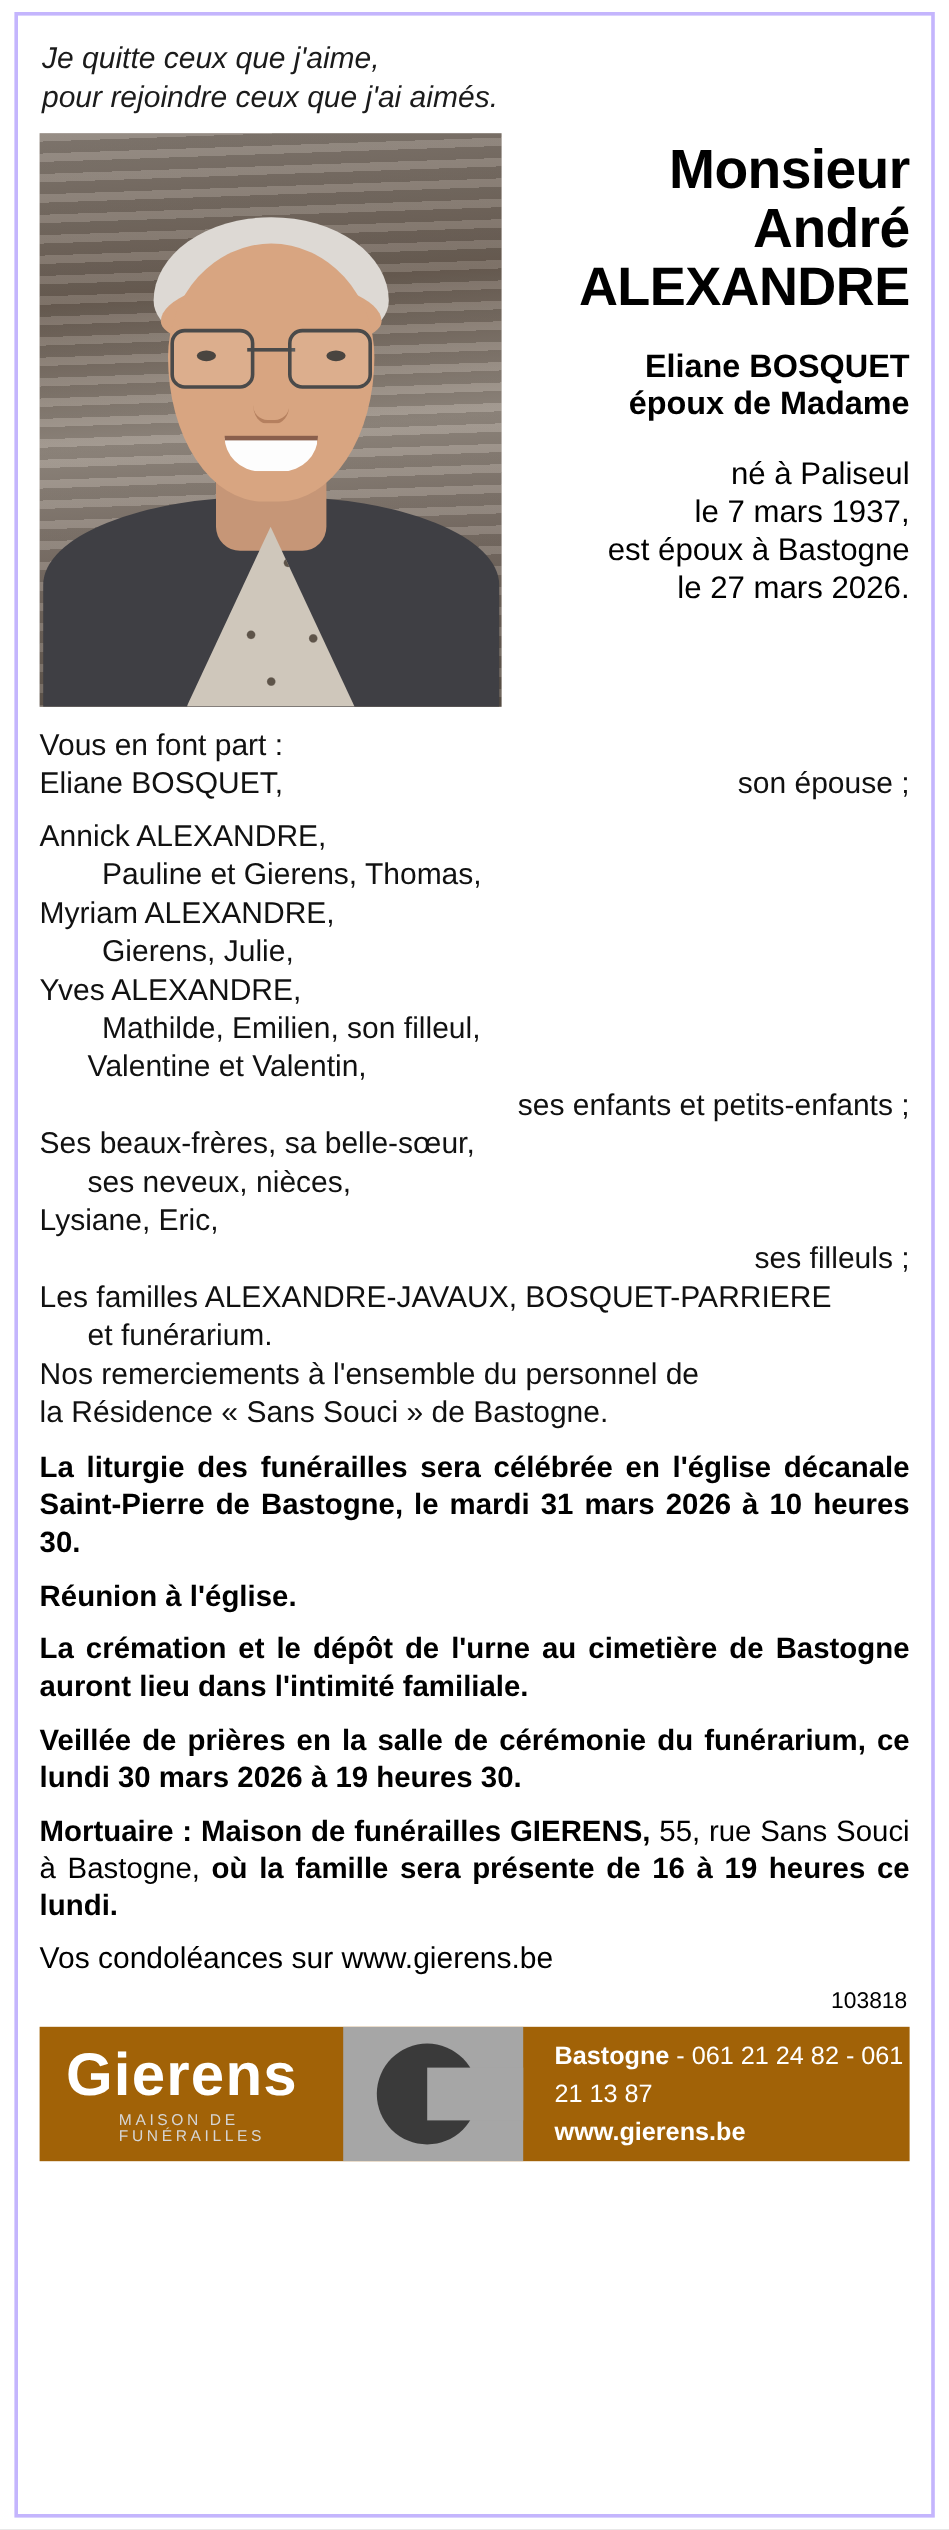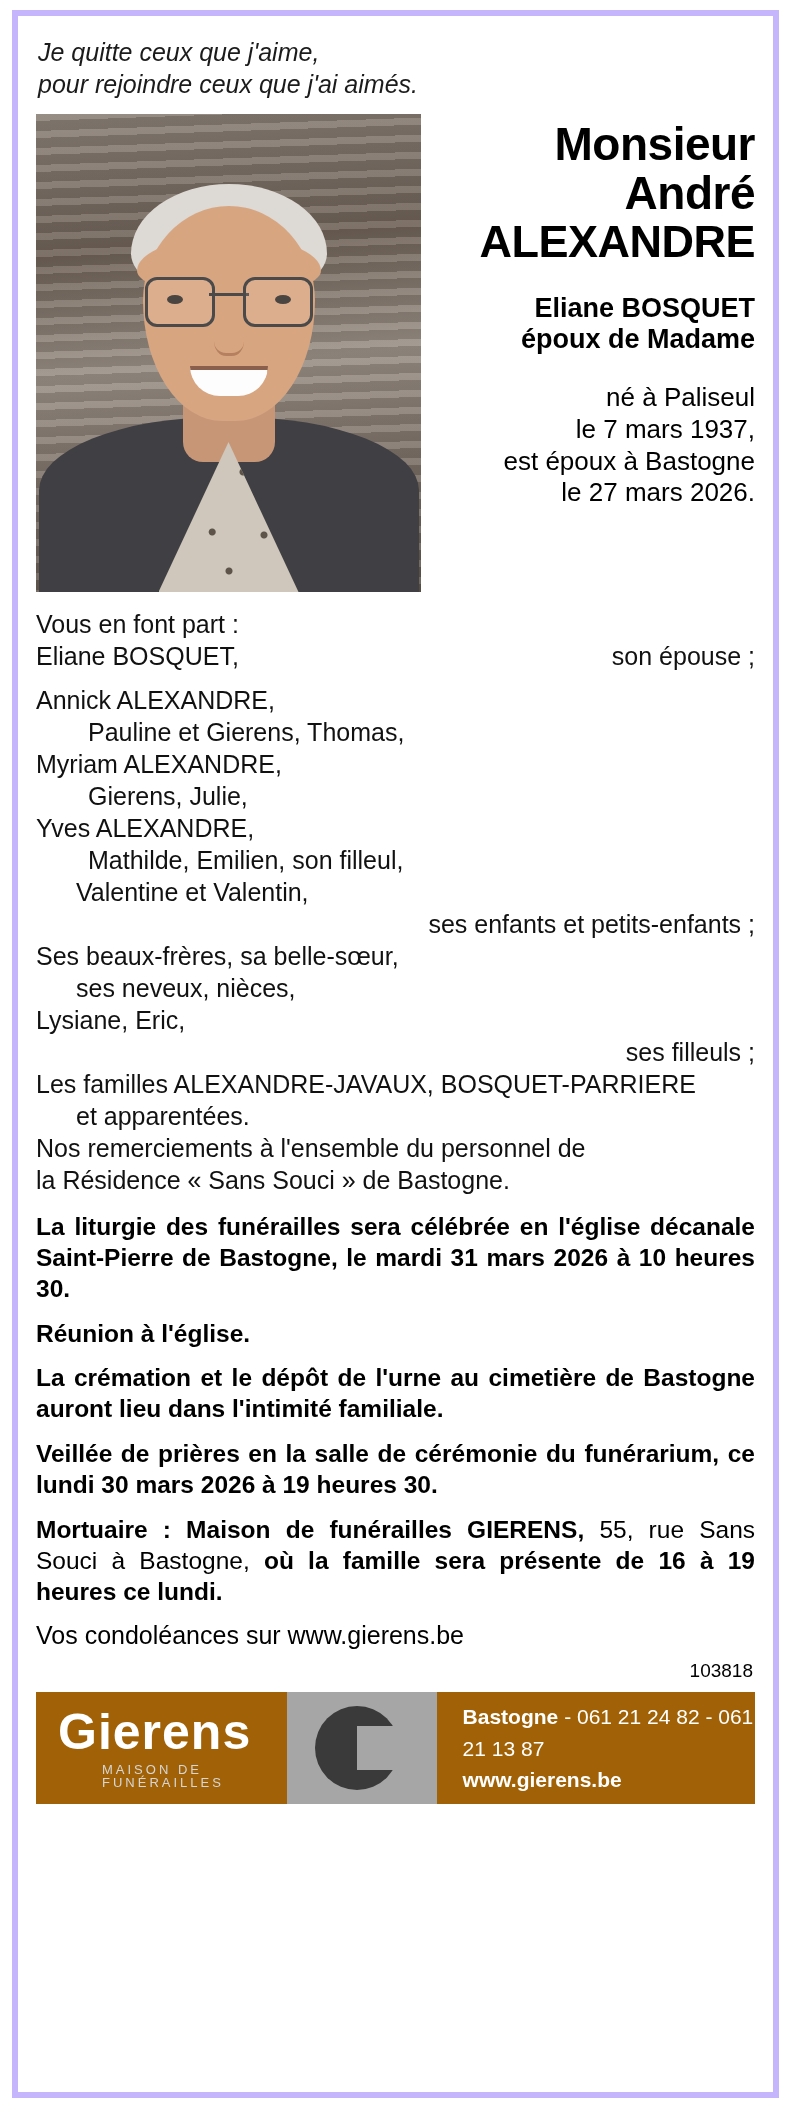--- a/index.html
+++ b/index.html
@@ -13,21 +13,21 @@
   .page {
     width: 791px;
     height: 2108px;
     box-sizing: border-box;
     background: #ffffff;
     position: relative;
     overflow: hidden;
     padding: 10px 12px 0 12px;
   }
   .notice {
-    border: 6px solid #c4b5fd;
+    border: 3px solid #c4b5fd;
     box-sizing: border-box;
     width: 767px;
     height: 2088px;
     background: #fff;
     padding: 0;
     position: relative;
   }
   .inner {
     padding: 16px 18px 0 18px;
   }
@@ -346,21 +346,21 @@
         <div>Yves ALEXANDRE,</div>
         <div class="indent1">Mathilde, Emilien, son filleul,</div>
         <div class="indent2">Valentine et Valentin,</div>
         <div class="rt">ses enfants et petits-enfants ;</div>
 
         <div>Ses beaux-frères, sa belle-sœur,</div>
         <div class="indent2">ses neveux, nièces,</div>
         <div>Lysiane, Eric,</div>
         <div class="rt">ses filleuls ;</div>
         <div>Les familles ALEXANDRE-JAVAUX, BOSQUET-PARRIERE</div>
-        <div class="indent2">et apparentées.</div>
+        <div class="indent2">et funérarium.</div>
         <div>Nos remerciements à l'ensemble du personnel de</div>
         <div>la Résidence « Sans Souci » de Bastogne.</div>
       </div>
 
       <div class="bold-block">
         <p>La liturgie des funérailles sera célébrée en l'église décanale Saint-Pierre de Bastogne, le mardi 31 mars 2026 à 10 heures 30.</p>
         <p>Réunion à l'église.</p>
         <p>La crémation et le dépôt de l'urne au cimetière de Bastogne auront lieu dans l'intimité familiale.</p>
         <p>Veillée de prières en la salle de cérémonie du funérarium, ce lundi 30 mars 2026 à 19 heures 30.</p>
         <p><span class="b">Mortuaire : Maison de funérailles GIERENS,</span><span class="mix"> 55, rue Sans Souci à Bastogne, </span><span class="b">où la famille sera présente de 16 à 19 heures ce lundi.</span></p>

